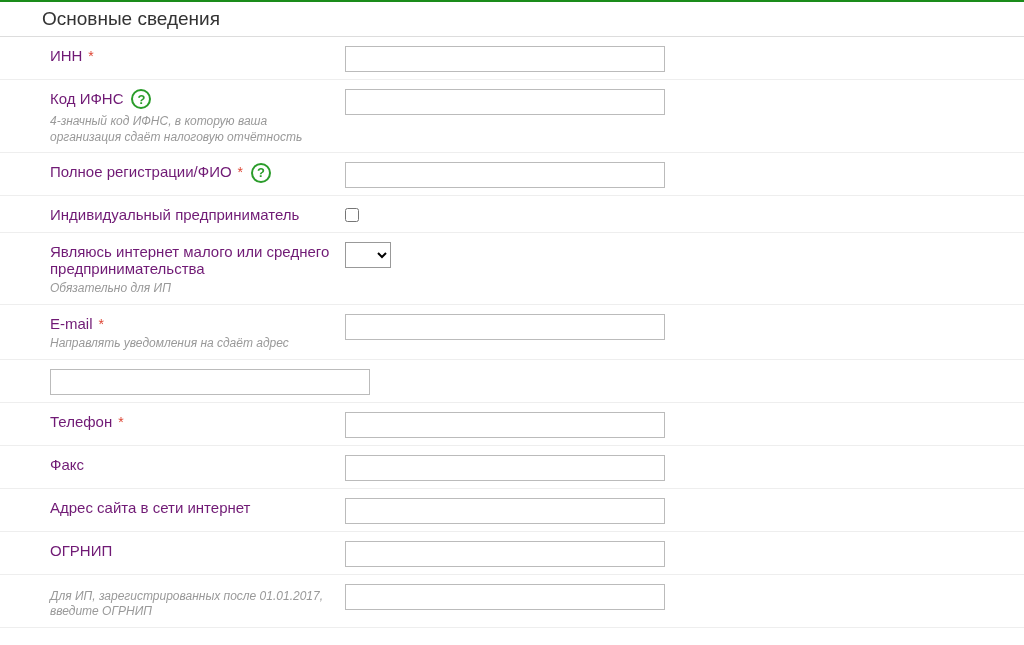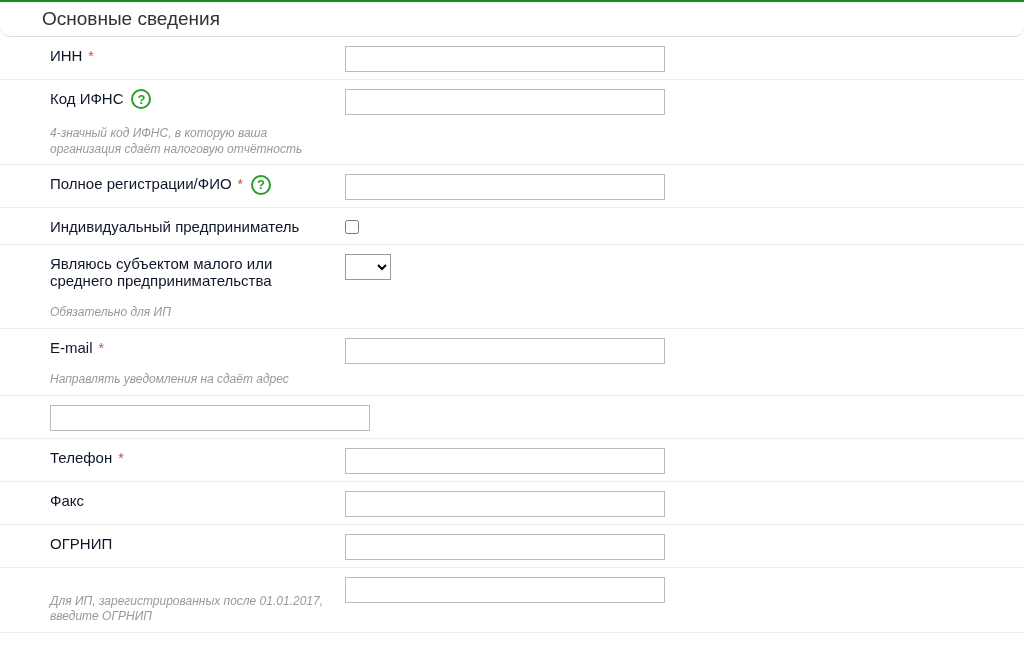--- a/index.html
+++ b/index.html
@@ -20,50 +20,49 @@
     }
     .section {
       padding: 0;
     }
     .section-header {
       font-size: 19px;
       color: #333;
       padding: 6px 0 6px 42px;
       border-bottom: 1px solid #ddd;
       font-weight: normal;
-      border-radius: 10px;
     }
     .form-group {
       display: flex;
       align-items: flex-start;
       padding: 7px 0 7px 50px;
       border-bottom: 1px solid #eee;
     }
     .form-group.no-border {
       border-bottom: none;
     }
     .label-col {
       width: 295px;
       padding-right: 10px;
       padding-top: 3px;
     }
     .label-main {
       font-size: 15px;
-      color: #0f172a;
+      color: #701a75;
       display: inline;
     }
     .required {
       color: #d43;
       margin-left: 2px;
     }
     .label-hint {
       font-size: 12px;
       color: #999;
       font-style: italic;
-      margin-top: 16px;
+      margin-top: 4px;
       line-height: 1.3;
     }
     .input-col {
       flex: 0 0 auto;
       padding-top: 2px;
     }
     .text-input {
       width: 320px;
       height: 26px;
       border: 1px solid #bbb;
@@ -145,21 +144,21 @@
     <div class="label-col">
       <span class="label-main">Индивидуальный предприниматель</span>
     </div>
     <div class="input-col">
       <input type="checkbox" class="checkbox-input" style="">
     </div>
   </div>
 
   <div class="form-group">
     <div class="label-col">
-      <span class="label-main">Являюсь субъектом малого или среднего предпринимательства</span>
+      <span class="label-main">Являюсь интернет малого или среднего предпринимательства</span>
       <div class="label-hint">Обязательно для ИП</div>
     </div>
     <div class="input-col">
       <select class="select-input">
         <option></option>
       </select>
     </div>
   </div>
 
   <div class="form-group">
@@ -191,20 +190,28 @@
 
   <div class="form-group">
     <div class="label-col">
       <span class="label-main">Факс</span>
     </div>
     <div class="input-col">
       <input type="text" class="text-input" style="">
     </div>
   </div>
 
+  <div class="form-group">
+    <div class="label-col">
+      <span class="label-main">Адрес сайта в сети интернет</span>
+    </div>
+    <div class="input-col">
+      <input type="text" class="text-input" style="">
+    </div>
+  </div>
 
   <div class="form-group">
     <div class="label-col">
       <span class="label-main">ОГРНИП</span>
     </div>
     <div class="input-col">
       <input type="text" class="text-input" style="">
     </div>
   </div>
 

